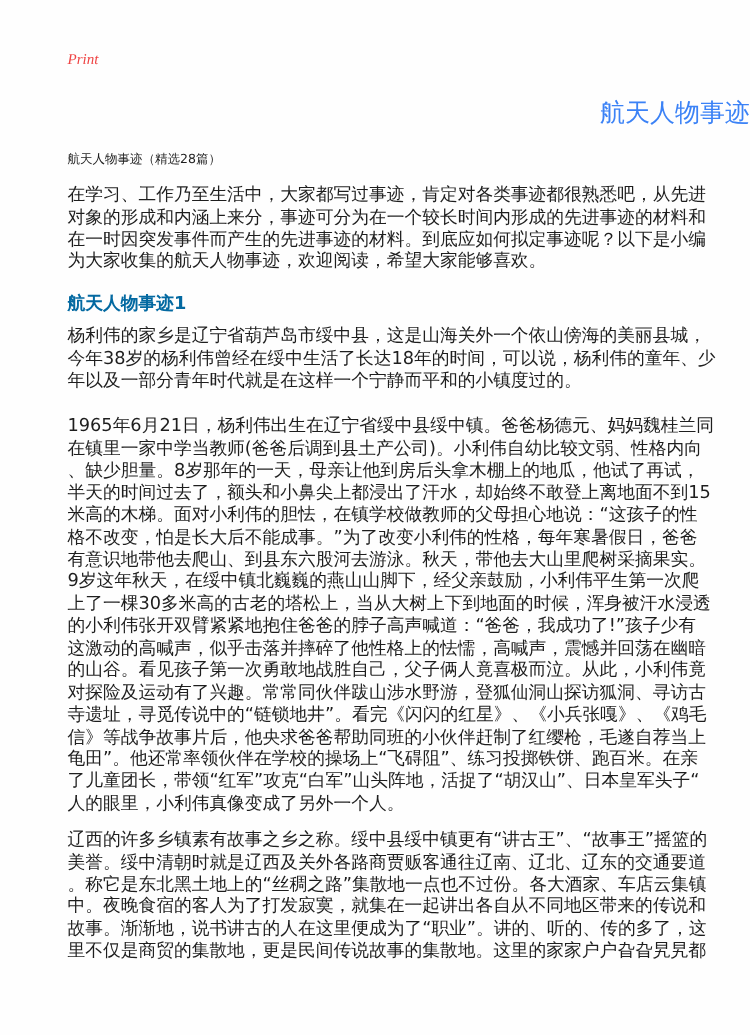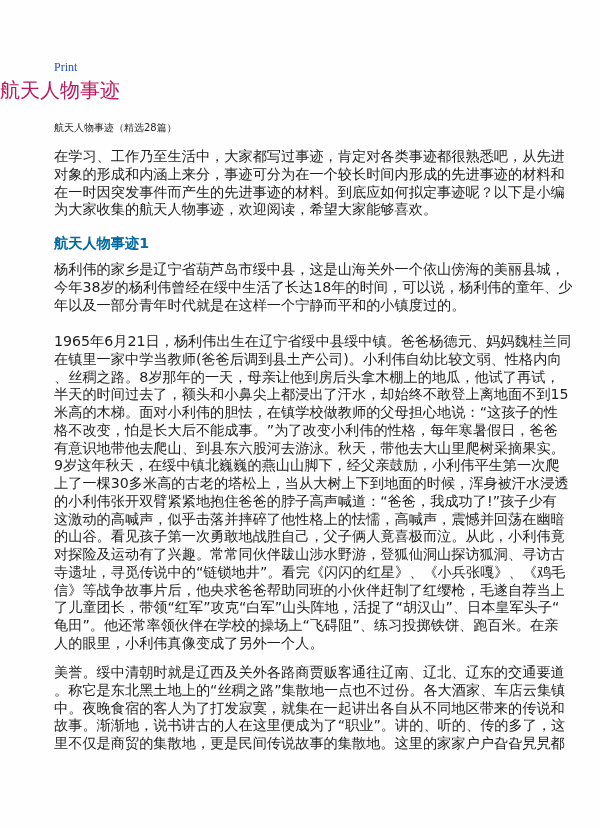--- a/index.html
+++ b/index.html
@@ -2,27 +2,27 @@
 <html><head>
   <meta charset="utf-8">
   <style>
     html, body { margin: 0; padding: 0; }
     body {
       width: 600px; height: 828px; position: relative; overflow: hidden;
       background: #fefefe; color: #1e1e1e;
       font-family: "DejaVu Sans", "Liberation Sans", sans-serif;
     }
     .print-label {
-      position: absolute; left: 54px; top: 60px;
+      position: absolute; left: 54px; top: 40px;
       font-family: "Liberation Serif", "DejaVu Serif", serif;
-      font-size: 12px; line-height: 14px; color: #1d4ed8;
+      font-size: 12px; line-height: 14px; color: #ef4444; font-style: italic;
     }
     .doc-title {
       position: absolute; left: 0; width: 600px; top: 79px;
-      text-align: left; font-size: 20px; line-height: 22px; color: #be185d;
+      text-align: right; font-size: 20px; line-height: 22px; color: #3b82f6;
     }
     .doc-subtitle {
       position: absolute; left: 54px; top: 119px;
       font-size: 10px; line-height: 18px; white-space: nowrap;
     }
     .para {
       position: absolute; left: 54px; width: 520px;
       font-size: 14.2px; line-height: 17.8px;
     }
     .para .line { display: block; white-space: nowrap; }
@@ -55,37 +55,38 @@
 
 <div id="p1" class="para">
   <span class="line">杨利伟的家乡是辽宁省葫芦岛市绥中县，这是山海关外一个依山傍海的美丽县城，</span>
   <span class="line">今年38岁的杨利伟曾经在绥中生活了长达18年的时间，可以说，杨利伟的童年、少</span>
   <span class="line">年以及一部分青年时代就是在这样一个宁静而平和的小镇度过的。</span>
 </div>
 
 <div id="p2" class="para">
   <span class="line">1965年6月21日，杨利伟出生在辽宁省绥中县绥中镇。爸爸杨德元、妈妈魏桂兰同</span>
   <span class="line">在镇里一家中学当教师(爸爸后调到县土产公司)。小利伟自幼比较文弱、性格内向</span>
-  <span class="line">、丝稠之路。8岁那年的一天，母亲让他到房后头拿木棚上的地瓜，他试了再试，</span>
+  <span class="line">、缺少胆量。8岁那年的一天，母亲让他到房后头拿木棚上的地瓜，他试了再试，</span>
   <span class="line">半天的时间过去了，额头和小鼻尖上都浸出了汗水，却始终不敢登上离地面不到15</span>
   <span class="line">米高的木梯。面对小利伟的胆怯，在镇学校做教师的父母担心地说：“这孩子的性</span>
   <span class="line">格不改变，怕是长大后不能成事。”为了改变小利伟的性格，每年寒暑假日，爸爸</span>
   <span class="line">有意识地带他去爬山、到县东六股河去游泳。秋天，带他去大山里爬树采摘果实。</span>
   <span class="line">9岁这年秋天，在绥中镇北巍巍的燕山山脚下，经父亲鼓励，小利伟平生第一次爬</span>
   <span class="line">上了一棵30多米高的古老的塔松上，当从大树上下到地面的时候，浑身被汗水浸透</span>
   <span class="line">的小利伟张开双臂紧紧地抱住爸爸的脖子高声喊道：“爸爸，我成功了!”孩子少有</span>
   <span class="line">这激动的高喊声，似乎击落并摔碎了他性格上的怯懦，高喊声，震憾并回荡在幽暗</span>
   <span class="line">的山谷。看见孩子第一次勇敢地战胜自己，父子俩人竟喜极而泣。从此，小利伟竟</span>
   <span class="line">对探险及运动有了兴趣。常常同伙伴跋山涉水野游，登狐仙洞山探访狐洞、寻访古</span>
   <span class="line">寺遗址，寻觅传说中的“链锁地井”。看完《闪闪的红星》、《小兵张嘎》、《鸡毛</span>
   <span class="line">信》等战争故事片后，他央求爸爸帮助同班的小伙伴赶制了红缨枪，毛遂自荐当上</span>
+  <span class="line">龟田”。他还常率领伙伴在学校的操场上“飞碍阻”、练习投掷铁饼、跑百米。在亲</span>
   <span class="line">了儿童团长，带领“红军”攻克“白军”山头阵地，活捉了“胡汉山”、日本皇军头子“</span>
-  <span class="line">龟田”。他还常率领伙伴在学校的操场上“飞碍阻”、练习投掷铁饼、跑百米。在亲</span>
   <span class="line">人的眼里，小利伟真像变成了另外一个人。</span>
 </div>
 
 <div id="p3" class="para">
+  <span class="line">辽西的许多乡镇素有故事之乡之称。绥中县绥中镇更有“讲古王”、“故事王”摇篮的</span>
   <span class="line">美誉。绥中清朝时就是辽西及关外各路商贾贩客通往辽南、辽北、辽东的交通要道</span>
   <span class="line">。称它是东北黑土地上的“丝稠之路”集散地一点也不过份。各大酒家、车店云集镇</span>
   <span class="line">中。夜晚食宿的客人为了打发寂寞，就集在一起讲出各自从不同地区带来的传说和</span>
   <span class="line">故事。渐渐地，说书讲古的人在这里便成为了“职业”。讲的、听的、传的多了，这</span>
   <span class="line">里不仅是商贸的集散地，更是民间传说故事的集散地。这里的家家户户旮旮旯旯都</span>
 </div>
 
 </body></html>

